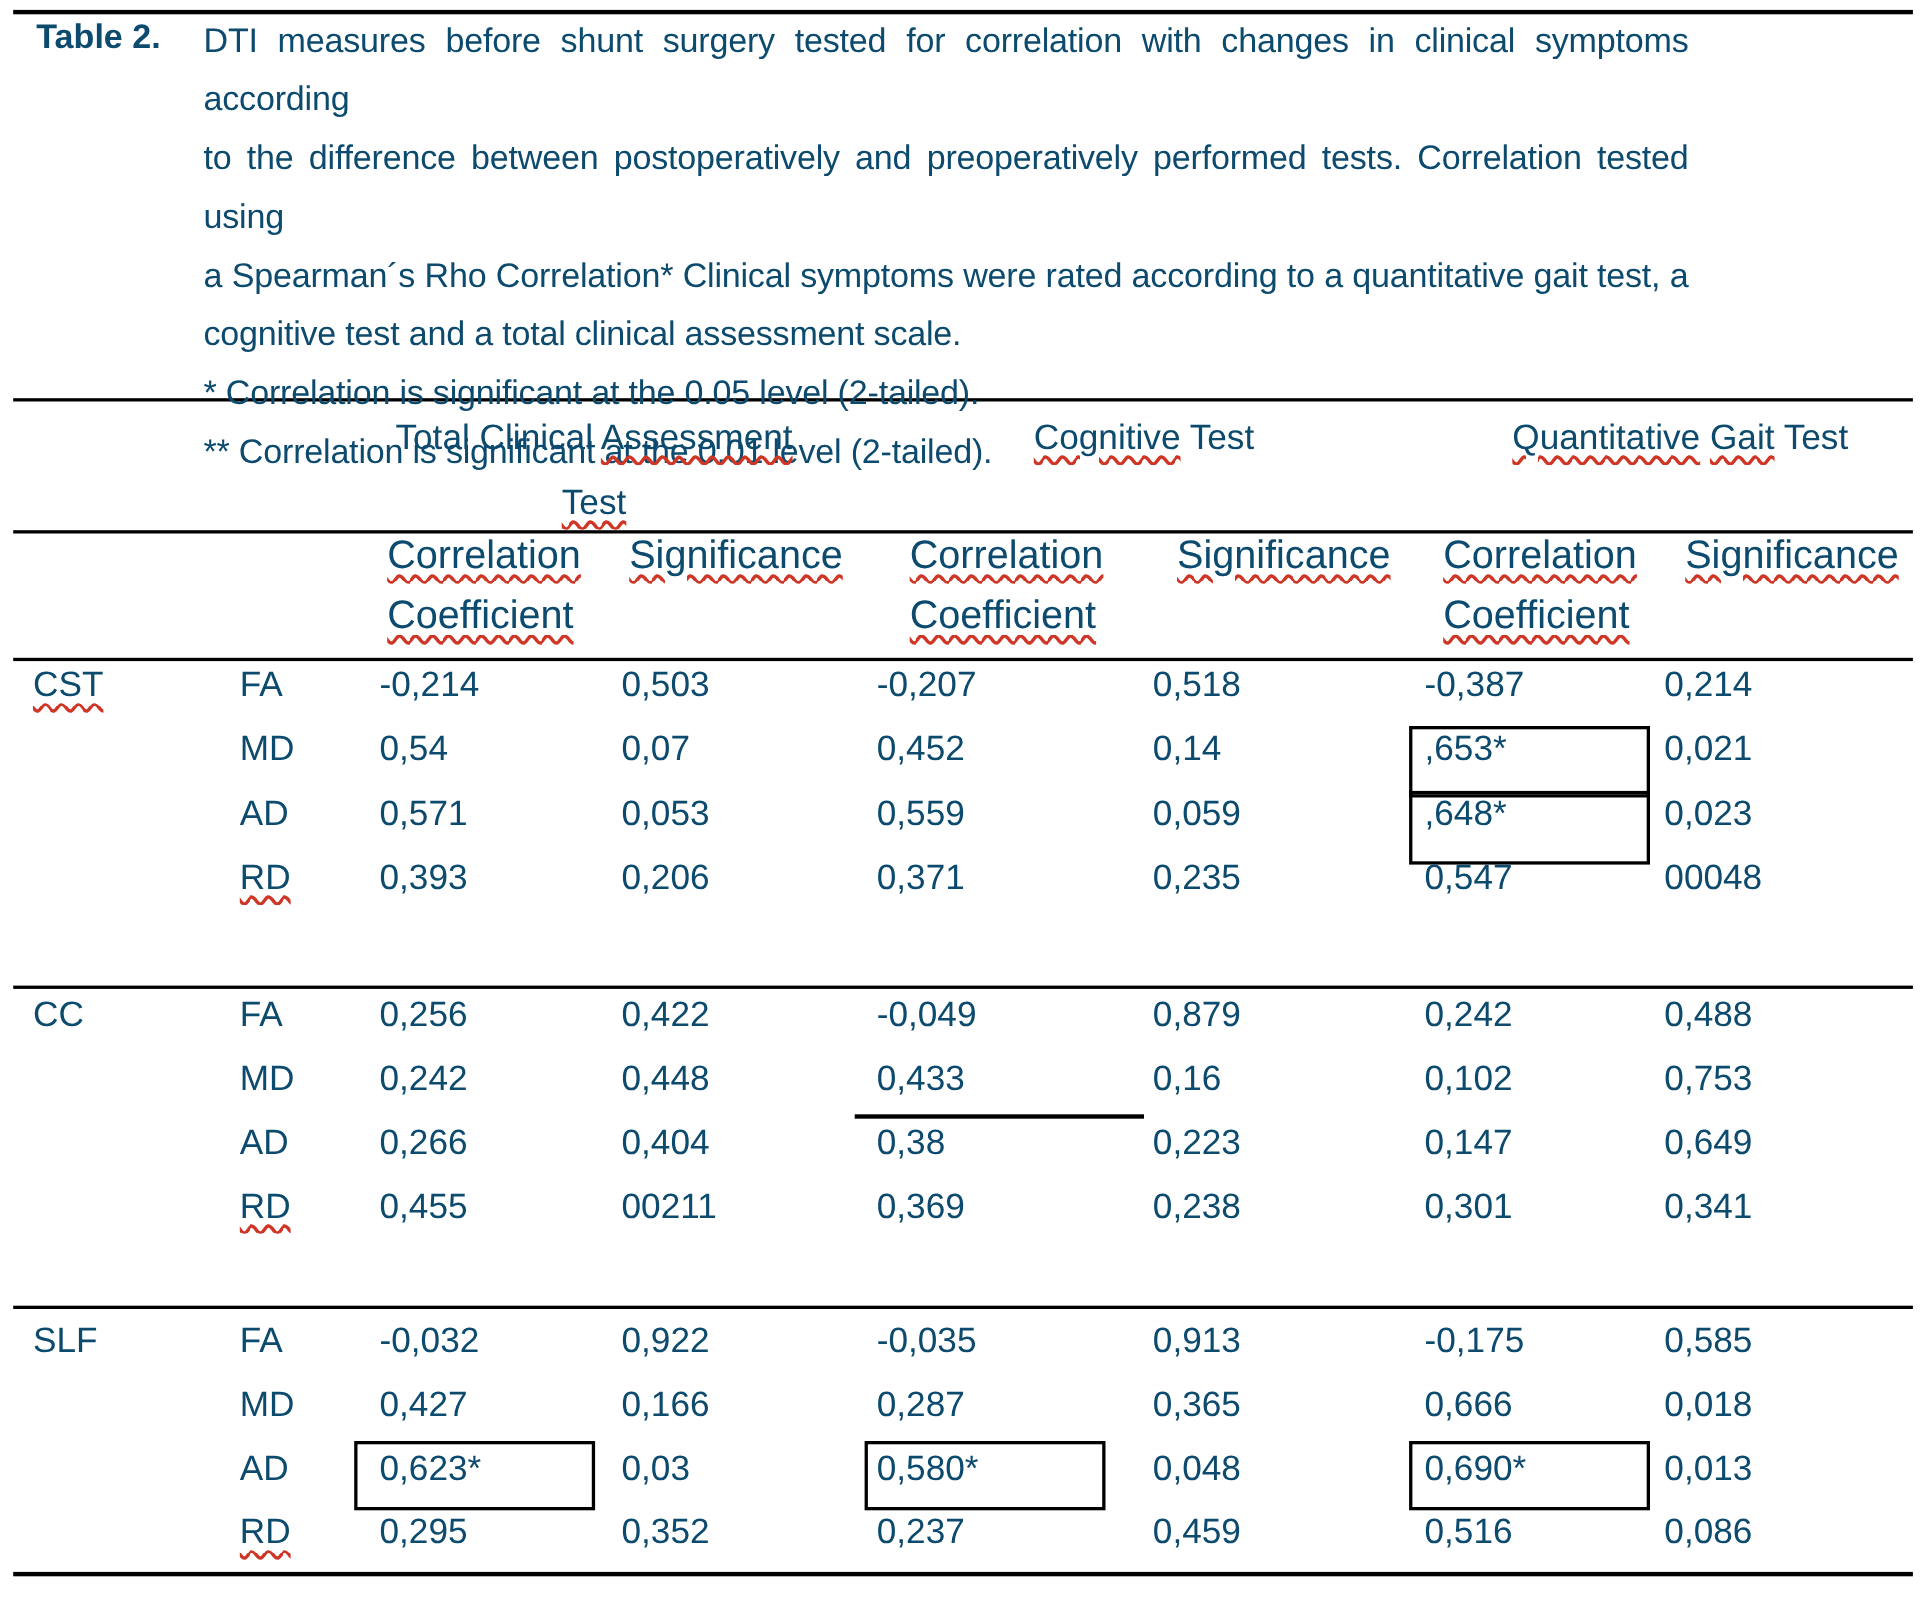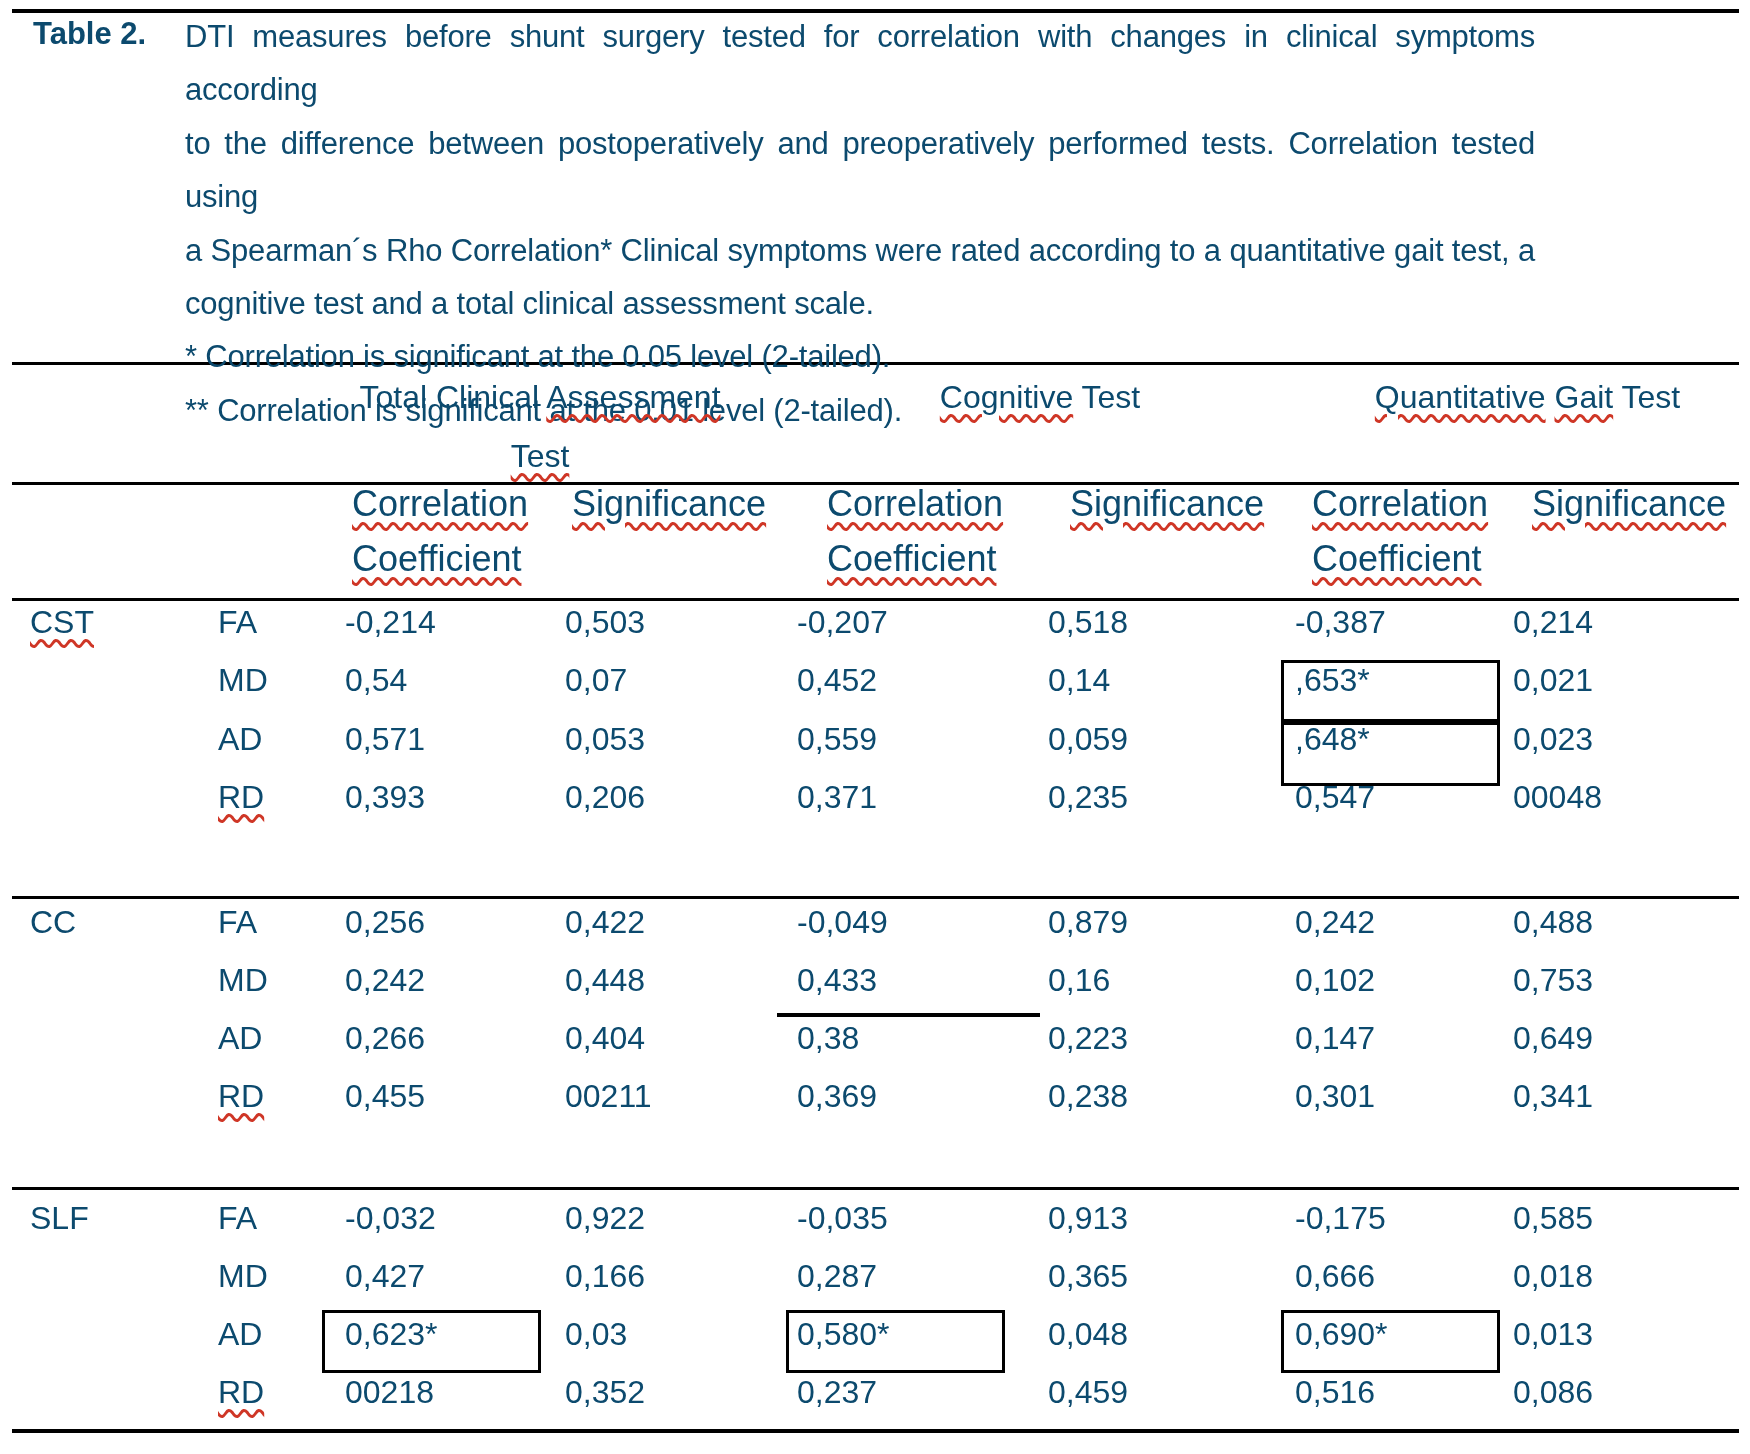--- a/index.html
+++ b/index.html
@@ -187,21 +187,21 @@
     <span class="cell cm">AD</span>
     <span class="cell c1">0,623*</span>
     <span class="cell c2">0,03</span>
     <span class="cell c3">0,580*</span>
     <span class="cell c4">0,048</span>
     <span class="cell c5">0,690*</span>
     <span class="cell c6">0,013</span>
   </div>
   <div class="row" style="top:1376px;">
     <span class="cell cm sq">RD</span>
-    <span class="cell c1">00218</span>
+    <span class="cell c1">0,295</span>
     <span class="cell c2">0,352</span>
     <span class="cell c3">0,237</span>
     <span class="cell c4">0,459</span>
     <span class="cell c5">0,516</span>
     <span class="cell c6">0,086</span>
   </div>
 
 </div>
 
 </body></html>

